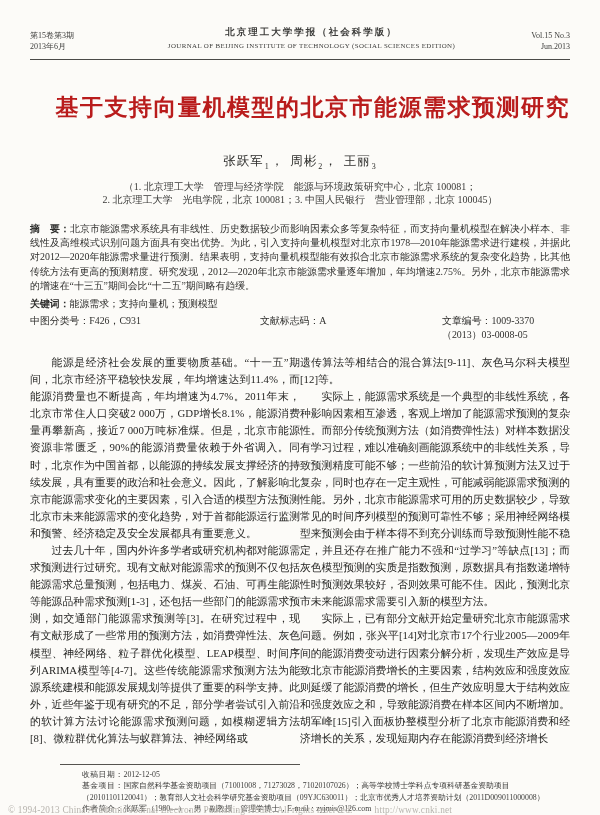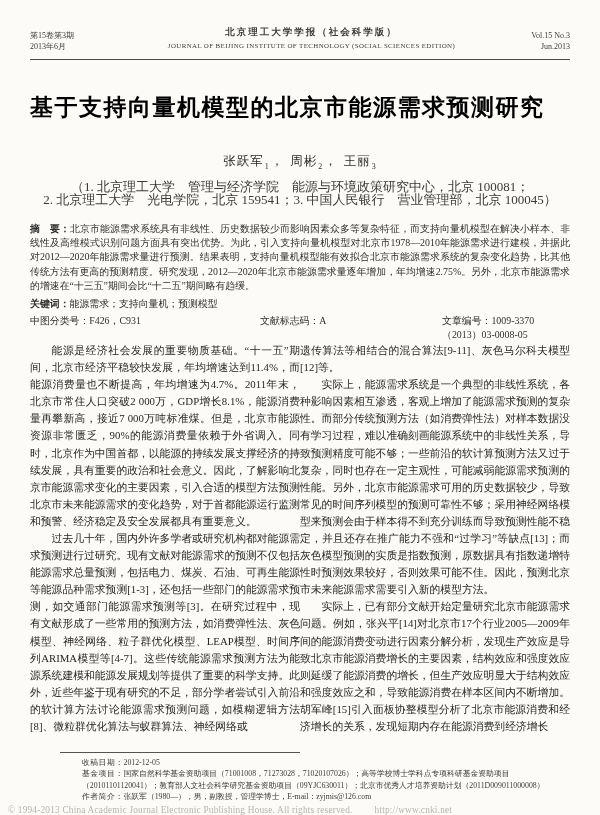--- a/index.html
+++ b/index.html
@@ -24,38 +24,38 @@
     padding-bottom:7px;
     color:#3c3c3a;
   }
   .jheader .issue{width:95px;font-size:8px;line-height:11px;}
   .jheader .center{flex:1;text-align:center;}
   .jheader .cn{font-size:9.5px;letter-spacing:2px;font-weight:700;line-height:12px;}
   .jheader .en{font-size:6.9px;letter-spacing:.4px;line-height:12px;margin-top:2px;white-space:nowrap;}
   .jheader .vol{width:72px;font-size:8px;line-height:11px;text-align:right;}
   
   .title{
-    text-align:left;
+    text-align:right;
     font-size:23px;font-weight:700;
     letter-spacing:1.5px;
     margin:32px 0 0 0;
-    color:#000000;
+    color:#b91c1c;
   }
   .authors{
     text-align:center;
     font-size:12.5px;
     margin-top:30px;
     letter-spacing:1px;
     color:#2d2d2b;
   }
   .authors .sup{font-size:8px;vertical-align:sub;margin-left:1px;}
   .authors .sep{margin:0 6px 0 1px;}
   .affils{
     text-align:center;
-    font-size:13px;
+    font-size:10px;
     line-height:13px;
     margin-top:9px;
     color:#3a3a38;
   }
   
   .abstract{
     margin-top:16px;
     font-size:9.9px;
     line-height:14.4px;
     text-align:justify;
@@ -68,20 +68,21 @@
     margin-top:3px;
     color:#2e2e2c;
     gap:12px;
   }
   .meta-line .seg1{width:218px;}
   .meta-line .seg2{width:170px;}
   .meta-line .seg3{flex:1;}
   
   .columns{
     display:flex;
+    margin-top:12px;
     height:404px;
     overflow:hidden;
   }
   .col{
     flex:1;
     font-size:10.8px;
     line-height:17.1px;
     text-align:justify;
     color:#262624;
   }
@@ -133,21 +134,21 @@
   </div>
 
   <h1 class="title">基于支持向量机模型的北京市能源需求预测研究</h1>
 
   <div class="authors">
     <span>张跃军</span><span class="sup">1</span><span class="sep">，</span><span>周彬</span><span class="sup">2</span><span class="sep">，</span><span>王丽</span><span class="sup">3</span>
   </div>
 
   <div class="affils">
     <div>（1. 北京理工大学　管理与经济学院　能源与环境政策研究中心，北京 100081；</div>
-    <div>2. 北京理工大学　光电学院，北京 159541；3. 中国人民银行　营业管理部，北京 100045）</div>
+    <div>2. 北京理工大学　光电学院，北京 100081；3. 中国人民银行　营业管理部，北京 100045）</div>
   </div>
 
   <div class="abstract">
     <span class="lbl">摘　要：</span><span>北京市能源需求系统具有非线性、历史数据较少而影响因素众多等复杂特征，而支持向量机模型在解决小样本、非线性及高维模式识别问题方面具有突出优势。为此，引入支持向量机模型对北京市1978—2010年能源需求进行建模，并据此对2012—2020年能源需求量进行预测。结果表明，支持向量机模型能有效拟合北京市能源需求系统的复杂变化趋势，比其他传统方法有更高的预测精度。研究发现，2012—2020年北京市能源需求量逐年增加，年均增速2.75%。另外，北京市能源需求的增速在“十三五”期间会比“十二五”期间略有趋缓。</span>
   </div>
   <div class="abstract" style="margin-top:3px;">
     <span class="lbl">关键词：</span><span>能源需求；支持向量机；预测模型</span>
   </div>
   <div class="meta-line">
     <div class="seg1">

